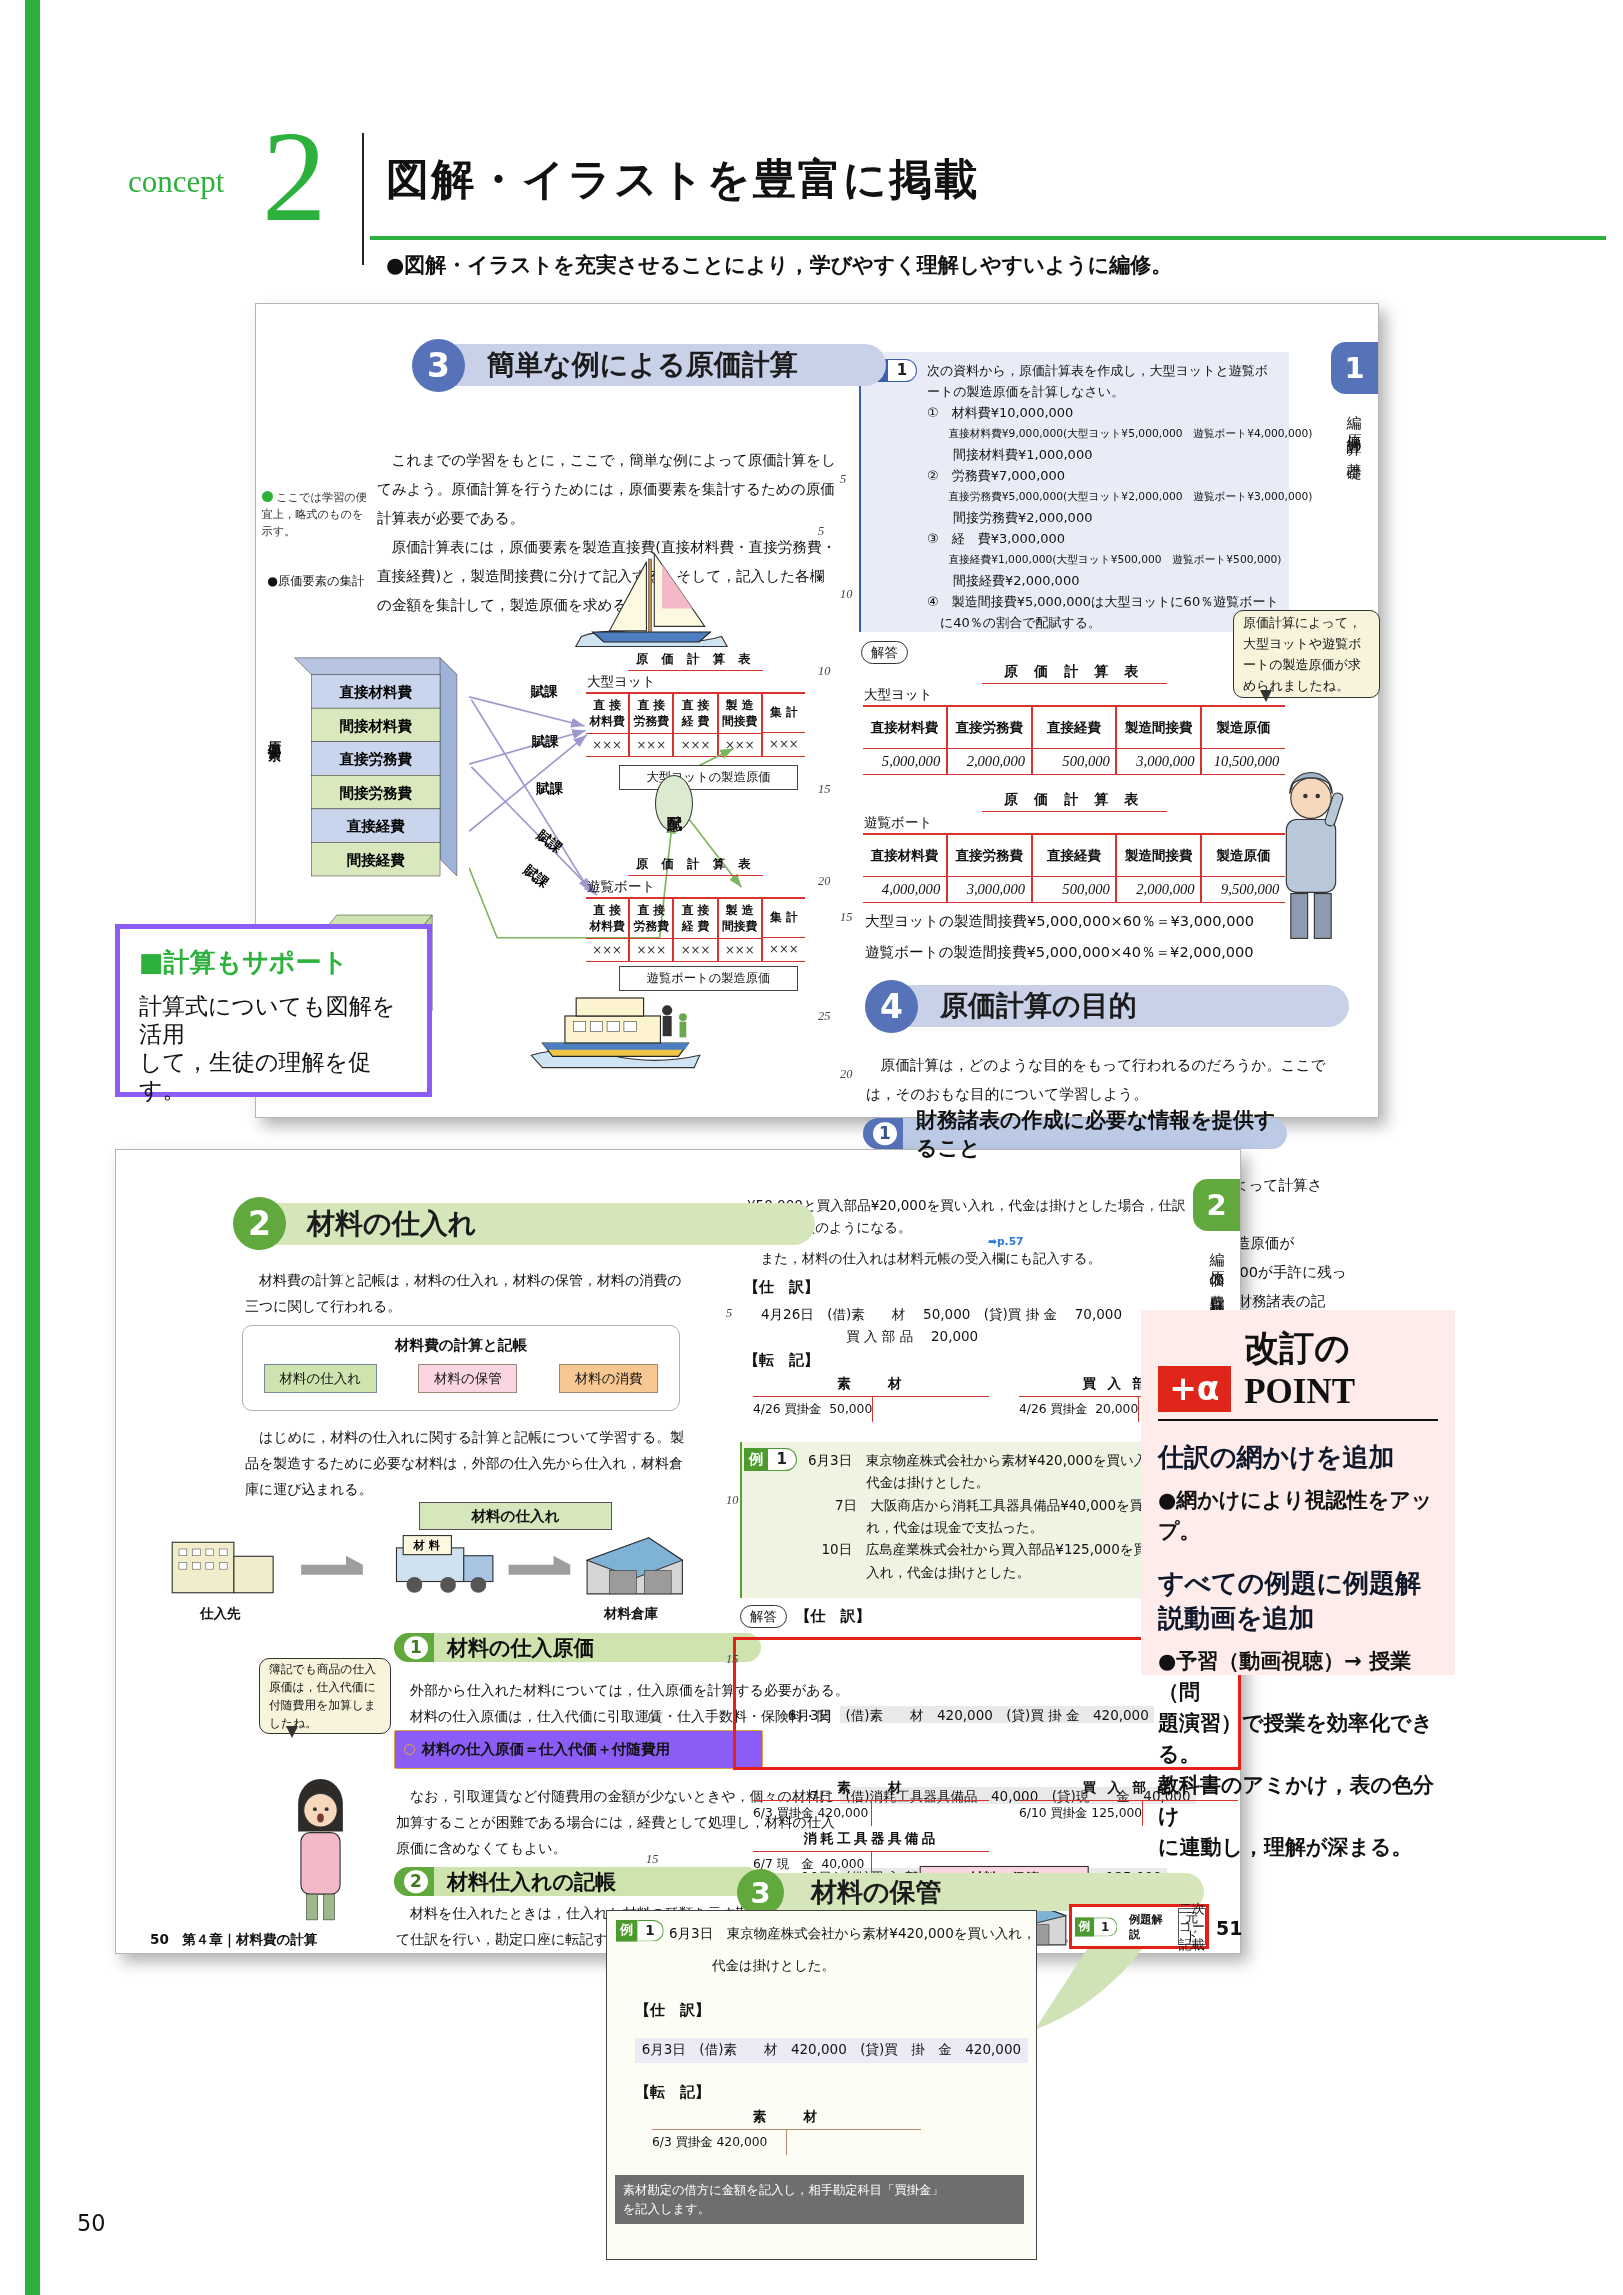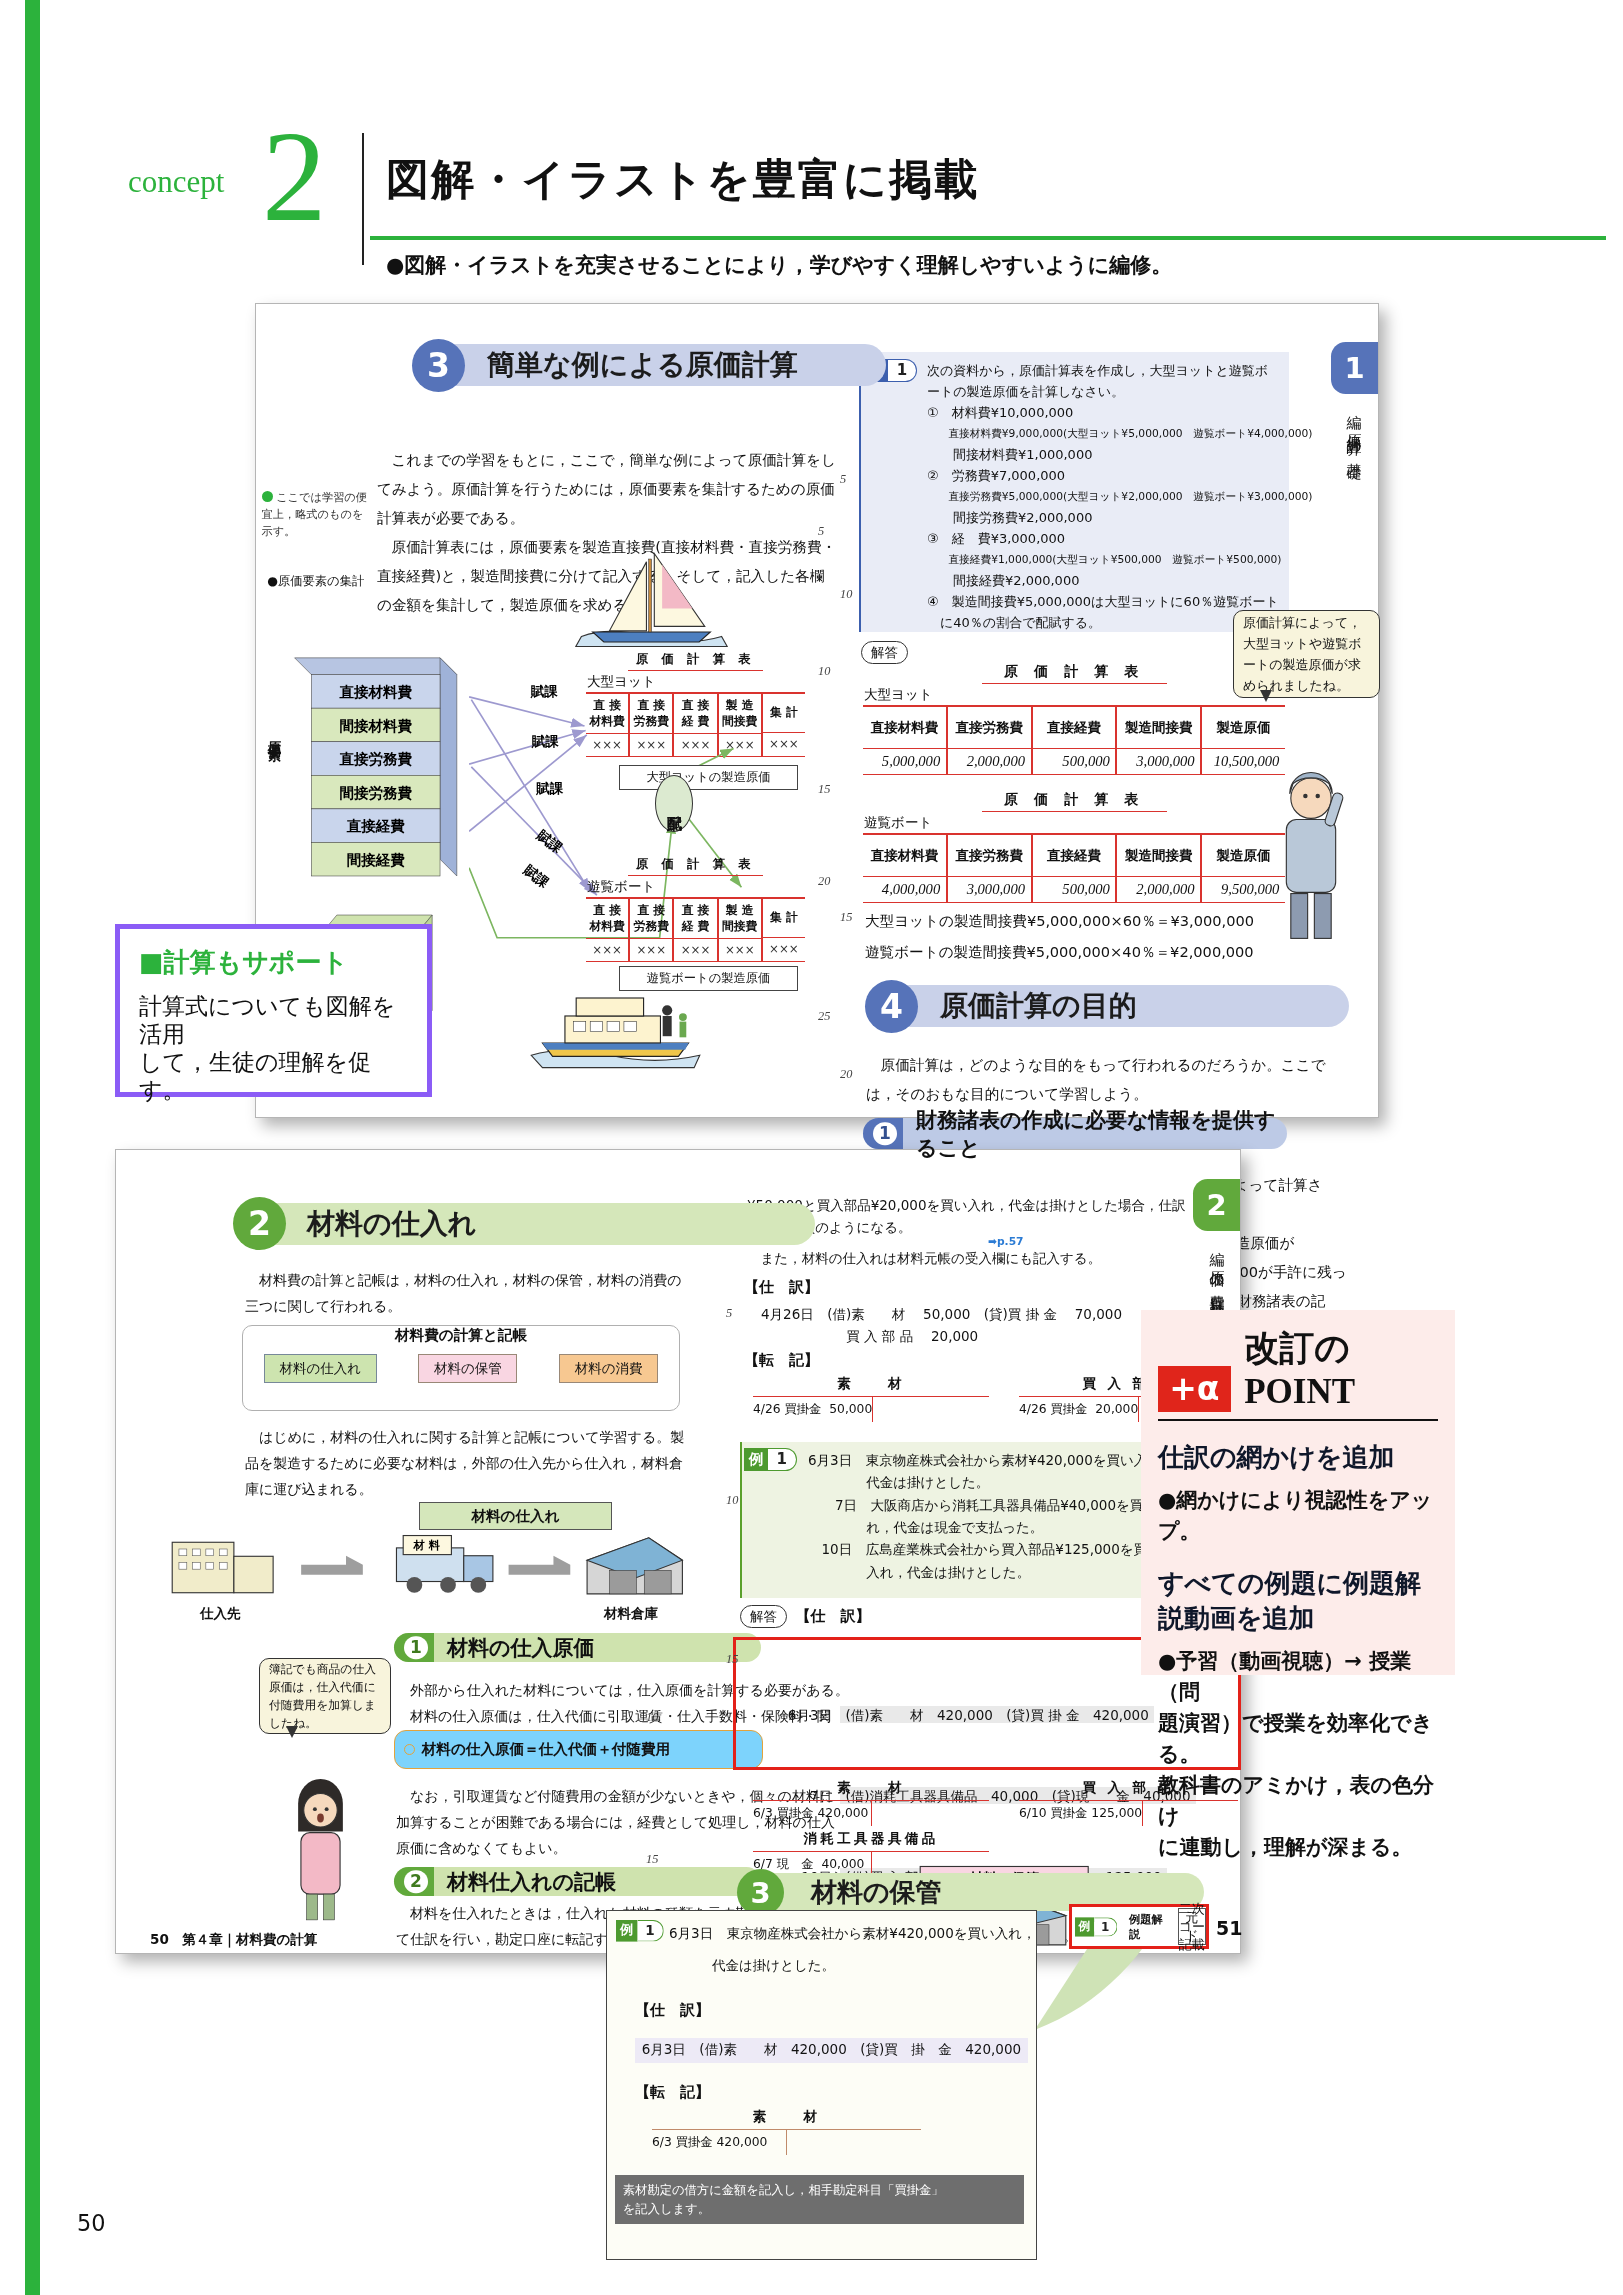--- a/index.html
+++ b/index.html
@@ -433,21 +433,21 @@
       <div class="abs sec-c" style="left:117px;top:47px">2</div>
       <div class="abs sec-b" style="left:128px;top:53px;width:508px">材料の仕入れ</div>
     </div>
 
     <div class="abs plines p25" style="left:129px;top:117px">
       <div>　材料費の計算と記帳は，材料の仕入れ，材料の保管，材料の消費の</div>
       <div>三つに関して行われる。</div>
     </div>
 
     <div class="abs" style="left:126px;top:175px;width:436px;height:84px;border:1.1px solid #b0b0b0;border-radius:10px">
-      <div style="text-align:center;font-size:14.6px;font-weight:bold;">材料費の計算と記帳</div>
+      <div style="text-align:center;font-size:14.6px;font-weight:bold;margin-top:10px">材料費の計算と記帳</div>
       <div style="display:flex;justify-content:space-around;margin-top:9px">
         <div class="abs2" style="background:#cde4af;border:0.6px solid #789;padding:4.5px 14.6px;font-size:13.5px">材料の仕入れ</div>
         <div style="background:#f9d6e2;border:0.6px solid #987;padding:4.5px 14.6px;font-size:13.5px">材料の保管</div>
         <div style="background:#f7c891;border:0.6px solid #987;padding:4.5px 14.6px;font-size:13.5px">材料の消費</div>
       </div>
     </div>
 
     <div class="abs plines p25" style="left:129px;top:274px">
       <div>　はじめに，材料の仕入れに関する計算と記帳について学習する。製</div>
       <div>品を製造するために必要な材料は，外部の仕入先から仕入れ，材料倉</div>
@@ -506,21 +506,21 @@
       <path d="M25,60 A40,44 0 0 1 105,60 L105,110 L25,110 Z" fill="#2e2a28"></path>
       <circle cx="65" cy="72" r="30" fill="#f6d9bd" stroke="#333" stroke-width="2"></circle>
       <circle cx="55" cy="70" r="3.5" fill="#333"></circle>
         <circle cx="76" cy="70" r="3.5" fill="#333"></circle>
       <ellipse cx="65" cy="86" rx="6" ry="8" fill="#7a3b2e"></ellipse>
       <rect x="30" y="112" width="70" height="110" rx="16" fill="#f3b9c6" stroke="#333" stroke-width="2"></rect>
       <rect x="40" y="222" width="20" height="46" fill="#9db98a" stroke="#333"></rect>
       <rect x="70" y="222" width="20" height="46" fill="#9db98a" stroke="#333"></rect>
     </svg>
 
-    <div class="abs" style="left:278px;top:580px;width:367px;height:37px;border:1.7px solid #e2a33c;border-radius:12px;background:#7dd3fc;display:flex;align-items:center">
+    <div class="abs" style="left:278px;top:580px;width:367px;height:37px;border:1.7px solid #e2a33c;border-radius:2px;background:#8b5cf6;display:flex;align-items:center">
       <span style="width:9px;height:9px;border:1.7px solid #e2a33c;border-radius:50%;margin:0 6.7px 0 9px"></span>
       <span style="font-size:14.6px;font-weight:bold">材料の仕入原価＝仕入代価＋付随費用</span>
     </div>
 
     <div class="abs plines p25" style="left:280px;top:633px">
       <div>　なお，引取運賃など付随費用の金額が少ないときや，個々の材料に</div>
       <div>加算することが困難である場合には，経費として処理し，材料の仕入</div>
       <div>原価に含めなくてもよい。</div>
     </div>
 

